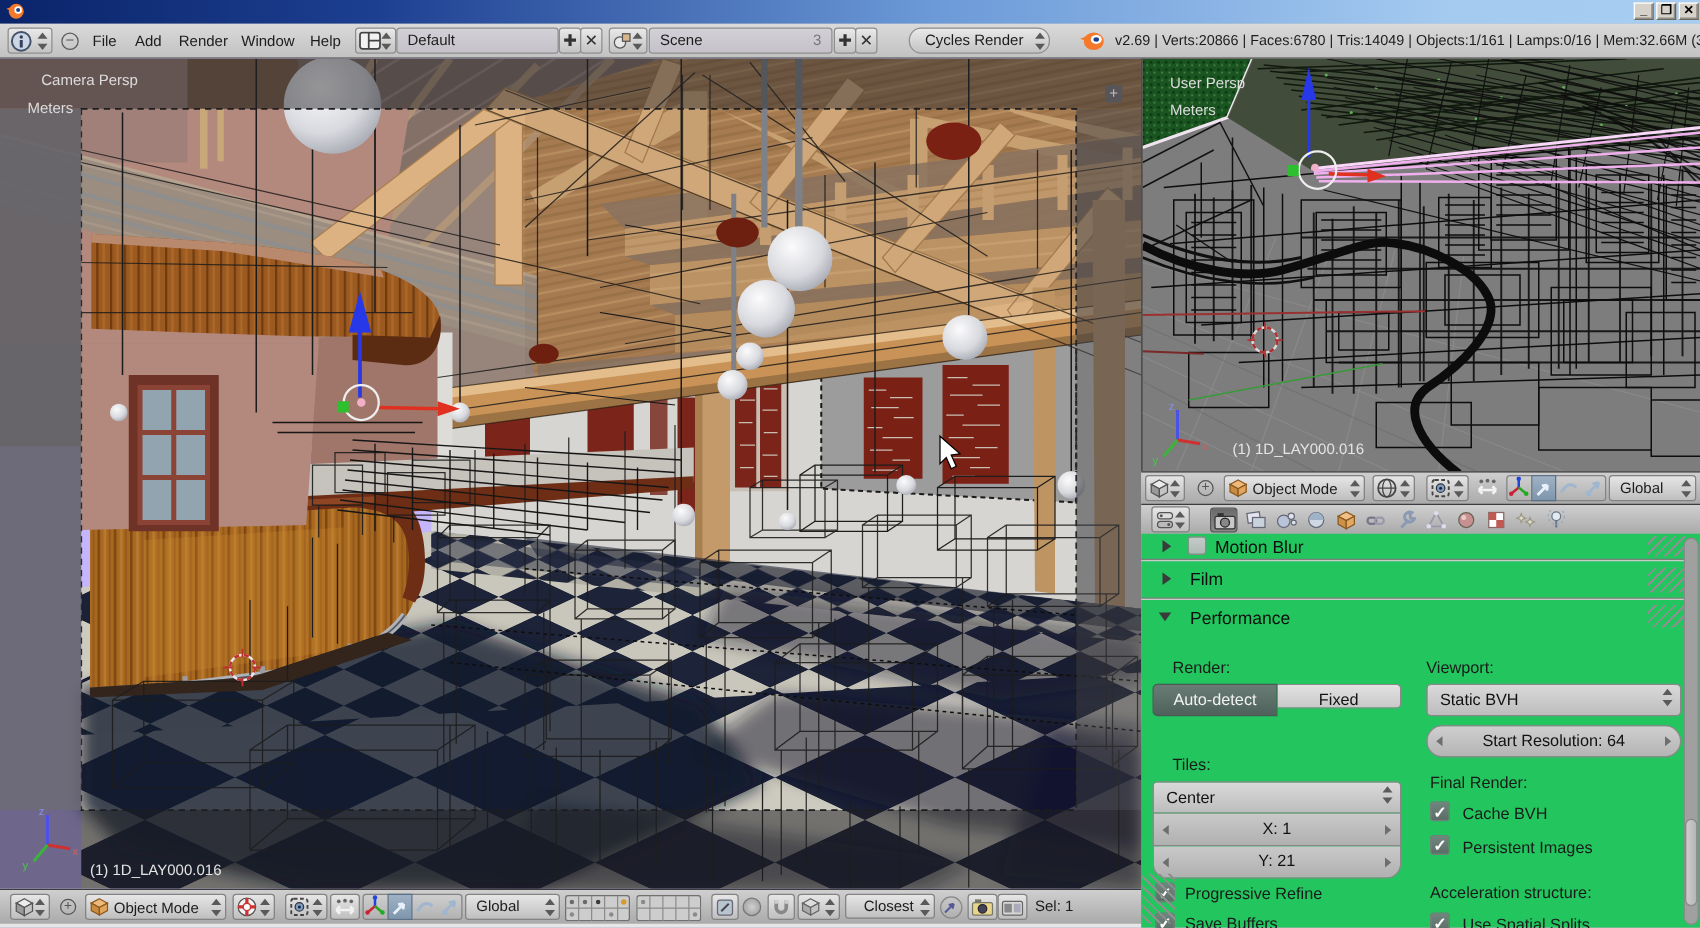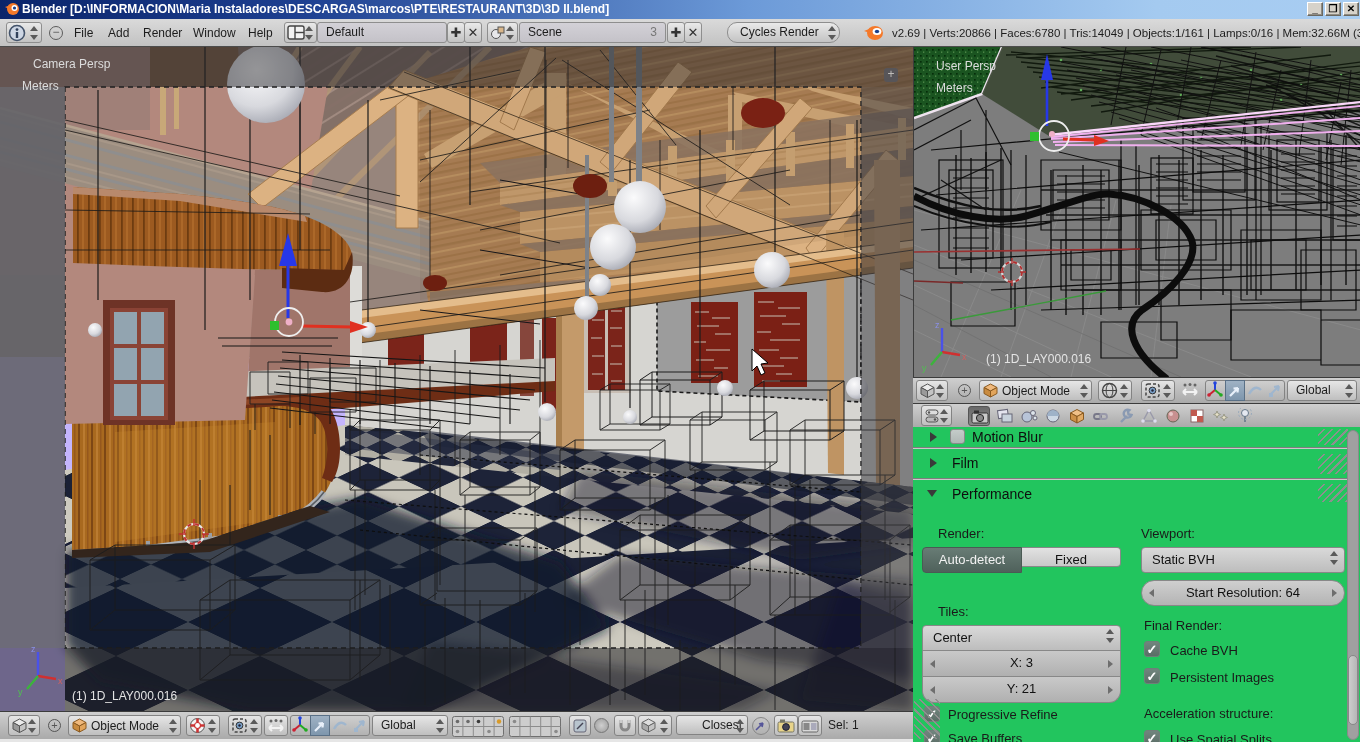--- a/index.html
+++ b/index.html
@@ -33,21 +33,20 @@
 .lbl{position:absolute;font-size:13px;color:#1a1a1a}
 svg{position:absolute;display:block}
 .grip{background:repeating-linear-gradient(135deg,transparent 0 4px,#8f8f8f 4px 5.5px)}
 .grip2{background:repeating-linear-gradient(45deg,transparent 0 4px,#8f8f8f 4px 5.5px)}
 .tico{position:absolute;top:2px;width:22px;height:20px;border-radius:3px}
 </style></head>
 <body>
 <div id="page">
 
 <div id="titlebar" class="abs">
-  <div id="titletext" class="abs">Blender [D:\INFORMACION\Maria Instaladores\DESCARGAS\marcos\PTE\RESTAURANT\3D\3D II.blend]</div>
   <svg class="abs" style="left:4px;top:1px" width="16" height="16" viewBox="0 0 16 16">
         <circle cx="9" cy="8" r="6" fill="#f5792a"></circle>
         <circle cx="10.5" cy="7" r="3" fill="#fff"></circle>
         <circle cx="10.5" cy="7" r="1.6" fill="#1b3f8b"></circle>
         <path d="M1,6 L7,4 L5,8 Z" fill="#f5792a"></path>
       </svg>
   <div class="winbtn abs" style="left:1307px">_</div>
   <div class="winbtn abs" style="left:1325px">❐</div>
   <div class="winbtn abs" style="left:1343px">✕</div>
 </div>
@@ -516,21 +515,21 @@
         </svg>
       </div>
   <div class="hbtn" style="left:638px;top:3px;width:34px;height:21px">
         <svg width="15" height="15" viewBox="0 0 15 15" style="left:2px;top:2px">
           <path d="M7.5,1 L14,4.5 L7.5,8 L1,4.5 Z" fill="#ddd" stroke="#666"></path>
           <path d="M1,4.5 L7.5,8 L7.5,14 L1,10.5 Z" fill="#aaa" stroke="#666"></path>
           <path d="M14,4.5 L7.5,8 L7.5,14 L14,10.5 Z" fill="#c4c4c4" stroke="#666"></path>
         </svg>
         <div class="updn"></div>
       </div>
-  <div class="hbtn" style="left:676px;top:3px;width:72px;height:20px;line-height:19px;padding-left:25px;font-size:12px">Closest<div class="updn"></div></div>
+  <div class="hbtn" style="left:676px;top:3px;width:72px;height:20px;line-height:19px;padding-left:14px;font-size:12px">Closest<div class="updn"></div></div>
   <div class="abs" style="left:752px;top:5px;width:18px;height:18px;border:1.5px solid #888;border-radius:50%">
         <svg width="15" height="15" viewBox="0 0 15 15" style="left:0px;top:0px">
           <path d="M3,12 L10,5 M10,5 l-4,1 M10,5 l-1,4" stroke="#559" stroke-width="1.6" fill="none"></path>
         </svg>
       </div>
   <div class="hbtn" style="left:774px;top:3px;width:24px;height:21px">
         <svg width="18" height="15" viewBox="0 0 18 15" style="left:2px;top:2px">
           <rect x="1" y="4" width="16" height="10" rx="1.5" fill="#e8d48a" stroke="#776"></rect>
           <circle cx="9" cy="9" r="3.4" fill="#445" stroke="#223"></circle>
           <rect x="3" y="1.5" width="5" height="3" fill="#776"></rect>
@@ -845,21 +844,21 @@
   <div class="abs grip" style="left:405px;top:27px;width:30px;height:20px"></div>
   <div class="abs sep" style="left:0px;top:51px;width:440px"></div>
   <div class="abs tri-d" style="left:14px;top:63px"></div>
   <div class="abs phead" style="left:39px;top:59px">Performance</div>
   <div class="abs grip" style="left:405px;top:57px;width:30px;height:18px"></div>
   <div class="lbl" style="left:25px;top:99px">Render:</div>
   <div class="abs" style="left:9px;top:120px;width:100px;height:26px;background:linear-gradient(#687c75,#4f615b);border:1px solid #4a5a54;border-radius:4px 0 0 4px;color:#f2f2f2;text-align:center;line-height:24px">Auto-detect</div>
   <div class="abs" style="left:109px;top:120px;width:99px;height:20px;background:linear-gradient(#e2e2e2,#c8c8c8);border:1px solid #888;border-left:none;border-radius:0 4px 4px 0;color:#111;text-align:center;line-height:24px">Fixed</div>
   <div class="lbl" style="left:25px;top:177px">Tiles:</div>
   <div class="abs pill" style="left:9px;top:198px;width:199px;height:26px;border-radius:4px 4px 0 0;background:linear-gradient(#d9d9d9,#bdbdbd);text-align:left;padding-left:10px;line-height:24px">Center<div class="updn" style="right:6px"></div></div>
-  <div class="abs pill arrL arrR" style="left:9px;top:224px;width:199px;height:26px;border-top:none;background:linear-gradient(#c9c9c9,#b0b0b0);line-height:24px">X: 3</div>
+  <div class="abs pill arrL arrR" style="left:9px;top:224px;width:199px;height:26px;border-top:none;background:linear-gradient(#c9c9c9,#b0b0b0);line-height:24px">X: 1</div>
   <div class="abs pill arrL arrR" style="left:9px;top:250px;width:199px;height:26px;border-top:none;border-radius:0 0 12px 12px;background:linear-gradient(#c9c9c9,#b0b0b0);line-height:24px">Y: 21</div>
   <div class="abs chk" style="left:11px;top:279px">✓</div>
   <div class="lbl" style="left:35px;top:280px">Progressive Refine</div>
   <div class="abs chk" style="left:11px;top:303px">✓</div>
   <div class="lbl" style="left:35px;top:304px">Save Buffers</div>
   <div class="lbl" style="left:228px;top:99px">Viewport:</div>
   <div class="abs pill" style="left:228px;top:120px;width:204px;height:26px;border-radius:4px;background:linear-gradient(#d9d9d9,#bdbdbd);text-align:left;padding-left:10px;line-height:24px">Static BVH<div class="updn" style="right:6px"></div></div>
   <div class="abs pill arrL arrR" style="left:228px;top:153px;width:204px;height:26px;border-radius:13px;background:linear-gradient(#cfcfcf,#b4b4b4);line-height:24px">Start Resolution: 64</div>
   <div class="lbl" style="left:231px;top:191px">Final Render:</div>
   <div class="abs chk" style="left:231px;top:214px">✓</div>

